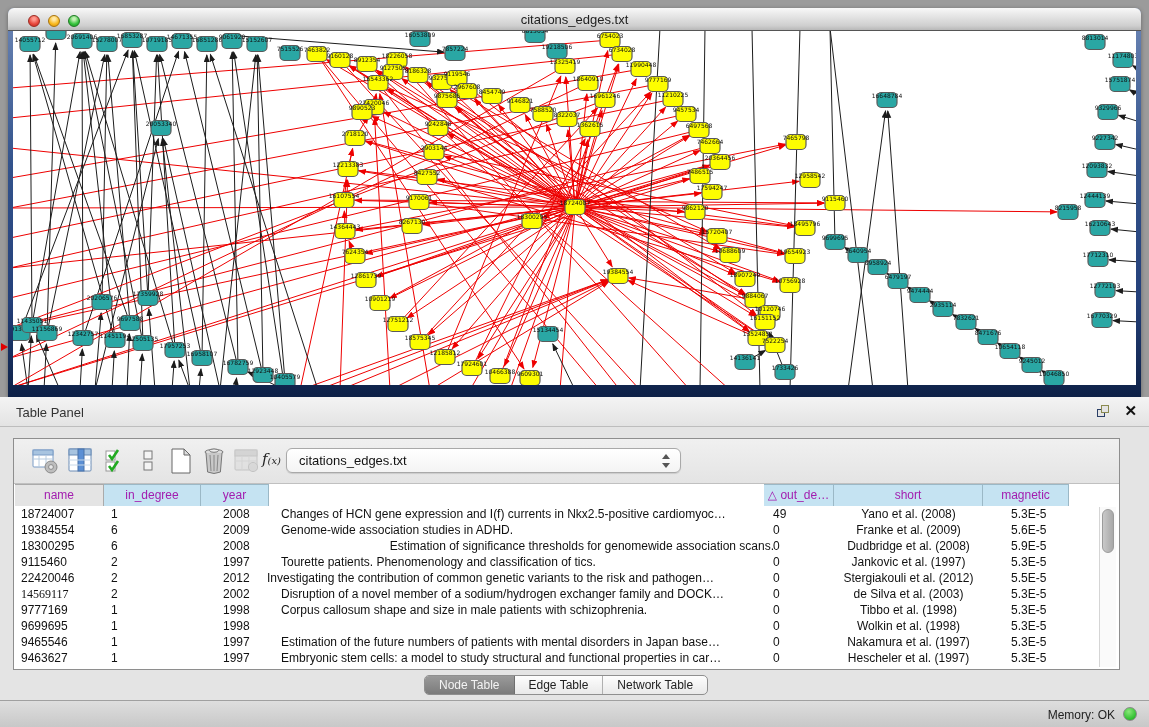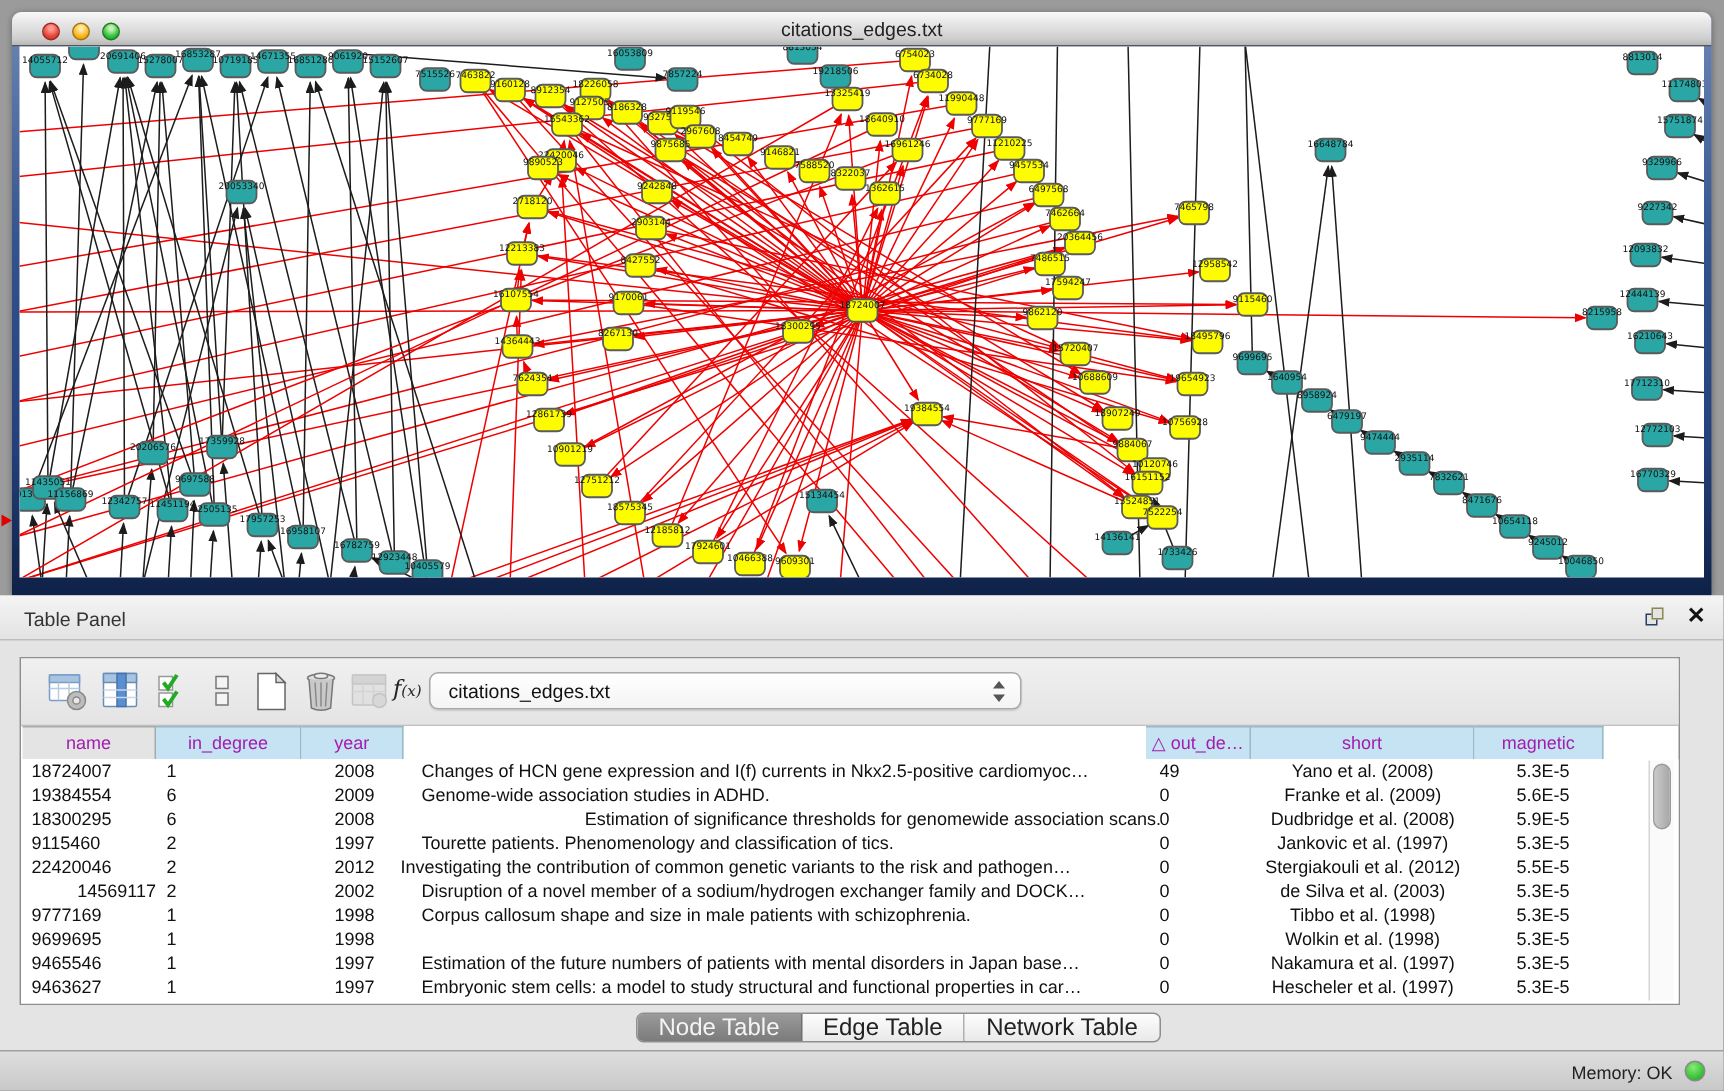--- a/index.html
+++ b/index.html
@@ -31,21 +31,21 @@
 .combo-arrows .dn { position:absolute; left:1px; bottom:2px; width:0; height:0; border-left:4px solid transparent; border-right:4px solid transparent; border-top:5px solid #555; }
 .thead { position:absolute; left:0; top:45px; width:1105px; height:22px; }
 .th { position:absolute; top:0; height:26px; font-size:12px; color:#a21caf; text-align:center; line-height:21px; background:#c5e3f2; border-right:1px solid #9bb8c6; border-top:1px solid #9bb8c6; border-bottom:1px solid #9bb8c6; overflow:hidden; white-space:nowrap; }
 .th.gray { background:#e4e4e4; border-right:1px solid #aaa; border-top:1px solid #aaa; border-bottom:1px solid #aaa; }
 .tbody { position:absolute; left:0; top:67px; width:1105px; height:163px; background:#fff; }
 .tr { position:absolute; left:0; width:100%; height:16px; }
 .td { position:absolute; top:0; height:16px; font-size:12px; color:#111; line-height:16px; white-space:nowrap; overflow:hidden; }
 .vscroll { position:absolute; right:3px; top:68px; width:17px; height:160px; background:#fafafa; border-left:1px solid #d5d5d5; }
 .vthumb { position:absolute; left:2px; top:2px; width:12px; height:44px; border-radius:7px; background:linear-gradient(90deg,#c9c9c9,#a8a8a8); border:1px solid #9b9b9b; }
 .tabs { position:absolute; left:424px; top:278px; height:20px; display:flex; border:1px solid #8f8f8f; border-radius:5px; overflow:hidden; background:linear-gradient(#fdfdfd,#e9e9e9); }
-.tab { font-size:16px; line-height:19px; padding:0 14px; color:#222; border-right:1px solid #b0b0b0; }
+.tab { font-size:12px; line-height:19px; padding:0 14px; color:#222; border-right:1px solid #b0b0b0; }
 .tab.active { background:linear-gradient(#9a9a9a,#7b7b7b); color:#f4f4f4; border-right:1px solid #6f6f6f; }
 .tab:last-child { border-right:none; }
 .statusbar { position:absolute; left:0; top:303px; width:100%; height:27px; background:linear-gradient(#dedede,#c8c8c8); border-top:1px solid #a0a0a0; }
 .mem-label { position:absolute; right:34px; top:7px; font-size:12px; color:#222; }
 .mem-dot { position:absolute; right:12px; top:6px; width:14px; height:14px; border-radius:50%; background:radial-gradient(circle at 40% 30%, #8ae87a, #2fbf2f 70%, #1d9a1d); border:1px solid #8a8a8a; }
 svg text { font-family:"DejaVu Sans", sans-serif; }
 </style>
 </head>
 <body>
 
@@ -919,21 +919,21 @@
         <div class="tr" style="top: 64px;">
           <div class="td" style="left: 7px; width: 83px; text-align: left;">22420046</div>
           <div class="td" style="left: 97px; width: 90px; text-align: left;">2</div>
           <div class="td" style="left: 209px; width: 46px; text-align: left;">2012</div>
           <div class="td" style="left: 253px; width: 483px; text-align: left;">Investigating the contribution of common genetic variants to the risk and pathogen…</div>
           <div class="td" style="left: 759px; width: 61px; text-align: left;">0</div>
           <div class="td" style="left: 820px; width: 149px; text-align: center;">Stergiakouli et al. (2012)</div>
           <div class="td" style="left: 997px; width: 58px; text-align: left;">5.5E-5</div>
         </div>
         <div class="tr" style="top: 80px;">
-          <div class="td" style="left: 7px; width: 83px; text-align: right;">14569117</div>
+          <div class="td" style="left: 7px; width: 83px; text-align: left; font-family: Liberation Serif, serif;">14569117</div>
           <div class="td" style="left: 97px; width: 90px; text-align: left;">2</div>
           <div class="td" style="left: 209px; width: 46px; text-align: left;">2002</div>
           <div class="td" style="left: 267px; width: 483px; text-align: left;">Disruption of a novel member of a sodium/hydrogen exchanger family and DOCK…</div>
           <div class="td" style="left: 759px; width: 61px; text-align: left;">0</div>
           <div class="td" style="left: 820px; width: 149px; text-align: center;">de Silva et al. (2003)</div>
           <div class="td" style="left: 997px; width: 58px; text-align: left;">5.3E-5</div>
         </div>
         <div class="tr" style="top: 96px;">
           <div class="td" style="left: 7px; width: 83px; text-align: left;">9777169</div>
           <div class="td" style="left: 97px; width: 90px; text-align: left;">1</div>

